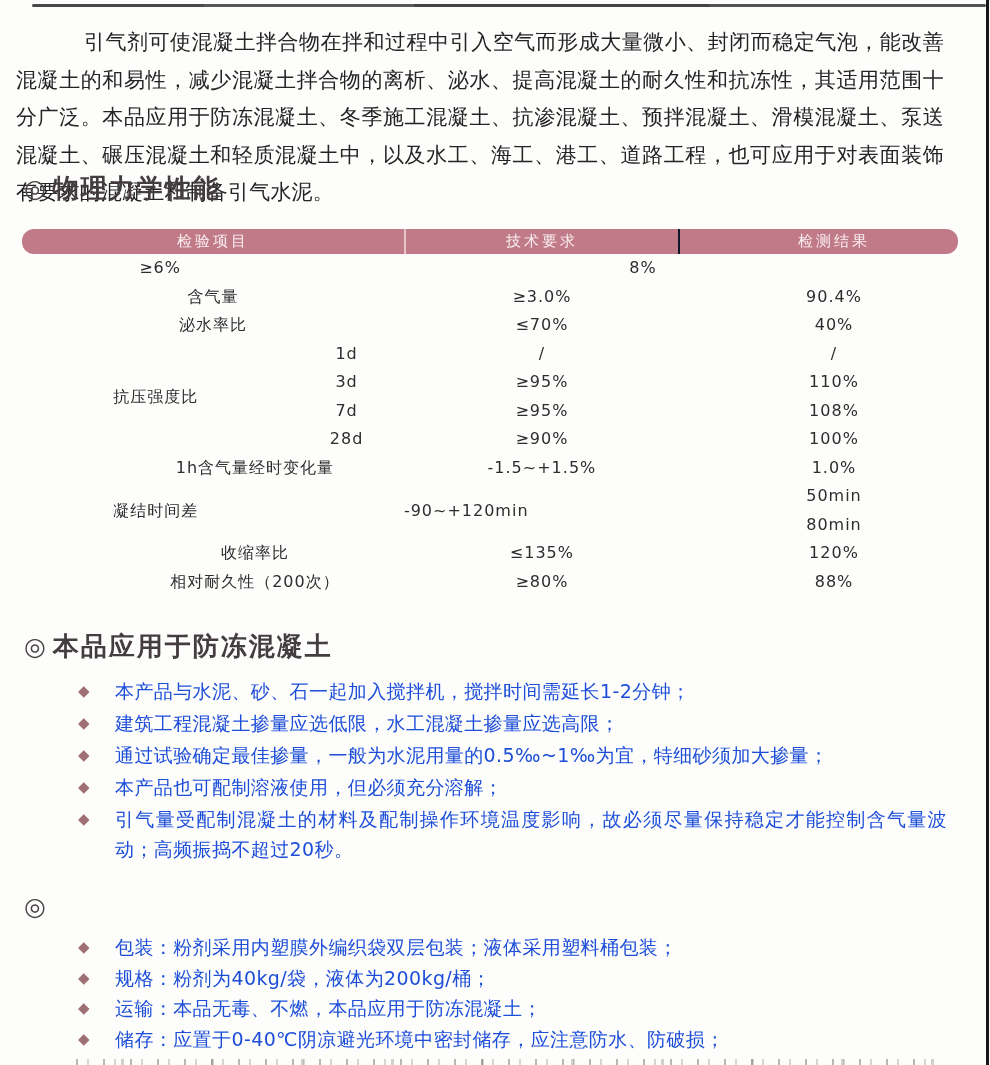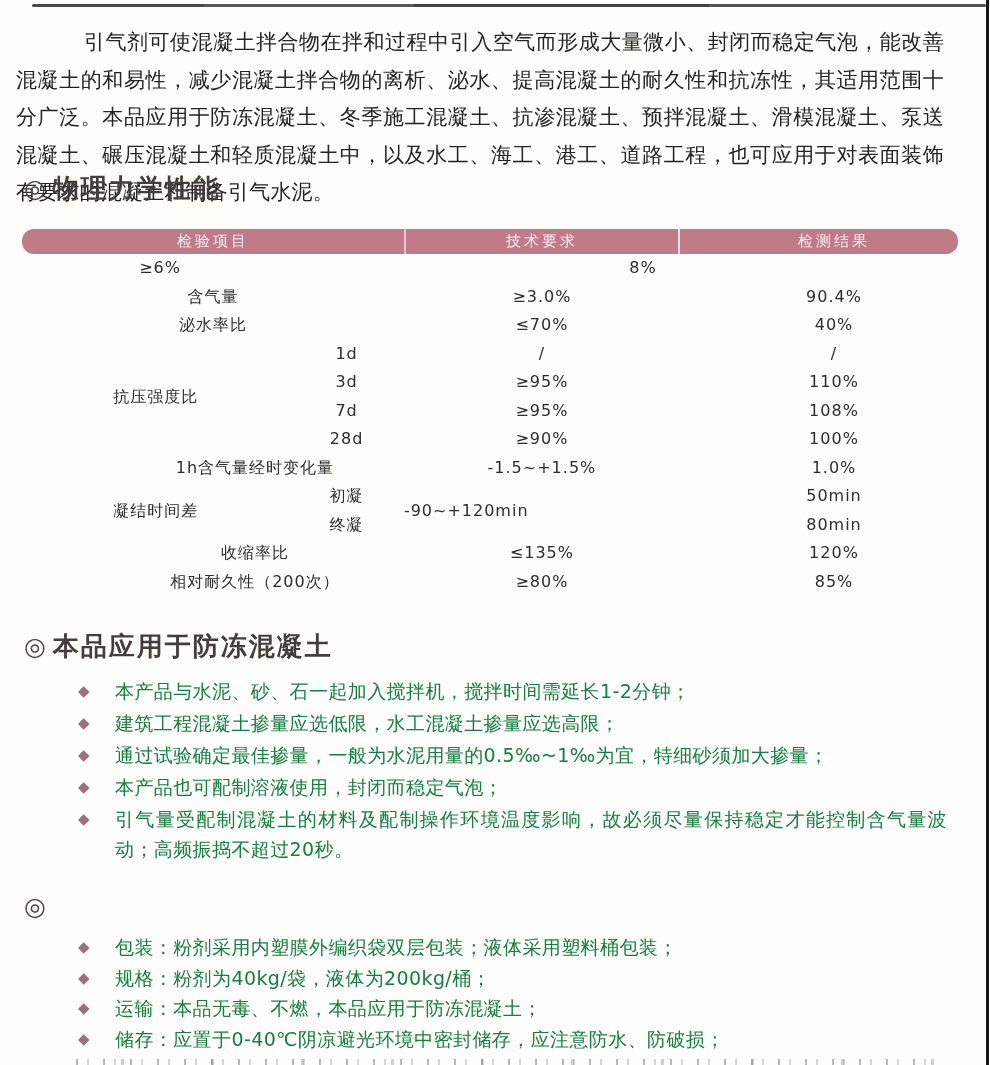--- a/index.html
+++ b/index.html
@@ -29,21 +29,21 @@
     display:flex;align-items:center;gap:7px;
     color:#443d3f;
   }
   .sec-title .marker{font-size:25px;line-height:1;color:#4a4345;}
   .sec-title .stext{font-size:26px;font-weight:bold;letter-spacing:2px;}
   
   .ptable{position:absolute;left:22px;top:229px;width:936px;font-size:16px;color:#2d2d2d;}
   .thead{display:flex;height:25px;background:#c17b88;color:#f9eef0;font-size:15px;letter-spacing:3px;border-radius:12px;}
   .hc{box-sizing:border-box;line-height:25px;text-align:center;}
   .hc1{width:40.8%;}
-  .hc2{width:29.5%;border-left:2px solid #e6c6cc;border-right:2px solid #e5e5e5;}
+  .hc2{width:29.5%;border-left:2px solid #e6c6cc;border-right:2px solid #0f172a;}
   .hc3{flex:1;text-indent:30px;}
   .trow{display:flex;align-items:stretch;}
   .trow.plain{height:28.5px;}
   .tc{box-sizing:border-box;text-align:center;letter-spacing:1px;}
   .plain .tc{line-height:28.5px;}
   .tc1{width:40.8%;}
   .tc2{width:29.5%;}
   .tc3{flex:1;text-indent:30px;}
   .c1-shift{text-indent:84px;}
   
@@ -54,21 +54,21 @@
   .gsubs{width:30%;}
   .gcell{height:28.5px;line-height:28.5px;text-align:center;letter-spacing:1px;}
   .gspan2{height:57px;line-height:57px;text-align:left;letter-spacing:1px;}
   
   .blist{position:absolute;left:72px;width:886px;}
   .bullet{display:flex;align-items:flex-start;}
   .blist-usage .bullet{margin-bottom:2px;}
   .blist-packing .bullet{margin-bottom:.5px;}
   .diamond{width:43px;flex-shrink:0;padding-left:6px;box-sizing:border-box;
     color:#9e6f74;font-size:15px;line-height:30px;}
-  .btext{width:832px;font-size:19px;line-height:30px;letter-spacing:.4px;color:#15803d;text-align:justify;}
+  .btext{width:832px;font-size:19px;line-height:30px;letter-spacing:.4px;color:#1d4ed8;text-align:justify;}
   
   .cutoff{
     position:absolute;left:76px;top:1059px;width:860px;height:6px;
     background:
       repeating-linear-gradient(90deg, rgba(70,70,70,.55) 0 2px, transparent 2px 11px, rgba(90,90,90,.35) 11px 13px, transparent 13px 27px),
       repeating-linear-gradient(90deg, transparent 0 45px, rgba(110,90,95,.4) 45px 48px, transparent 48px 90px);
     opacity:.7;
   }
 </style>
 </head>
@@ -136,44 +136,40 @@
 
     <div class="trow plain">
       <div class="tc tc1 c1-shift">1h含气量经时变化量</div>
       <div class="tc tc2">-1.5~+1.5%</div>
       <div class="tc tc3">1.0%</div>
     </div>
 
     <div class="trow g2">
       <div class="tc1 gsplit">
         <div class="glabel">凝结时间差</div>
-        <div class="gsubs">
-          <div class="gcell">初凝</div>
-          <div class="gcell">终凝</div>
-        </div>
       </div>
       <div class="tc2">
         <div class="gspan2">-90~+120min</div>
       </div>
       <div class="tc3">
         <div class="gcell">50min</div>
         <div class="gcell">80min</div>
       </div>
     </div>
 
     <div class="trow plain">
       <div class="tc tc1 c1-shift">收缩率比</div>
       <div class="tc tc2">≤135%</div>
       <div class="tc tc3">120%</div>
     </div>
 
     <div class="trow plain">
       <div class="tc tc1 c1-shift">相对耐久性（200次）</div>
       <div class="tc tc2">≥80%</div>
-      <div class="tc tc3">85%</div>
+      <div class="tc tc3">88%</div>
     </div>
   </div>
 
   <div class="sec-title" style="top:628px;">
     <span class="marker">◎</span>
     <span class="stext">本品应用于防冻混凝土</span>
   </div>
 
   <div class="blist blist-usage" style="top:676px;">
     <div class="bullet">
@@ -183,21 +179,21 @@
     <div class="bullet">
       <span class="diamond">◆</span>
       <span class="btext">建筑工程混凝土掺量应选低限，水工混凝土掺量应选高限；</span>
     </div>
     <div class="bullet">
       <span class="diamond">◆</span>
       <span class="btext">通过试验确定最佳掺量，一般为水泥用量的0.5‰~1‰为宜，特细砂须加大掺量；</span>
     </div>
     <div class="bullet">
       <span class="diamond">◆</span>
-      <span class="btext">本产品也可配制溶液使用，封闭而稳定气泡；</span>
+      <span class="btext">本产品也可配制溶液使用，但必须充分溶解；</span>
     </div>
     <div class="bullet">
       <span class="diamond">◆</span>
       <span class="btext">引气量受配制混凝土的材料及配制操作环境温度影响，故必须尽量保持稳定才能控制含气量波动；高频振捣不超过20秒。</span>
     </div>
   </div>
 
   <div class="sec-title" style="top:888px;">
     <span class="marker">◎</span>
   </div>

